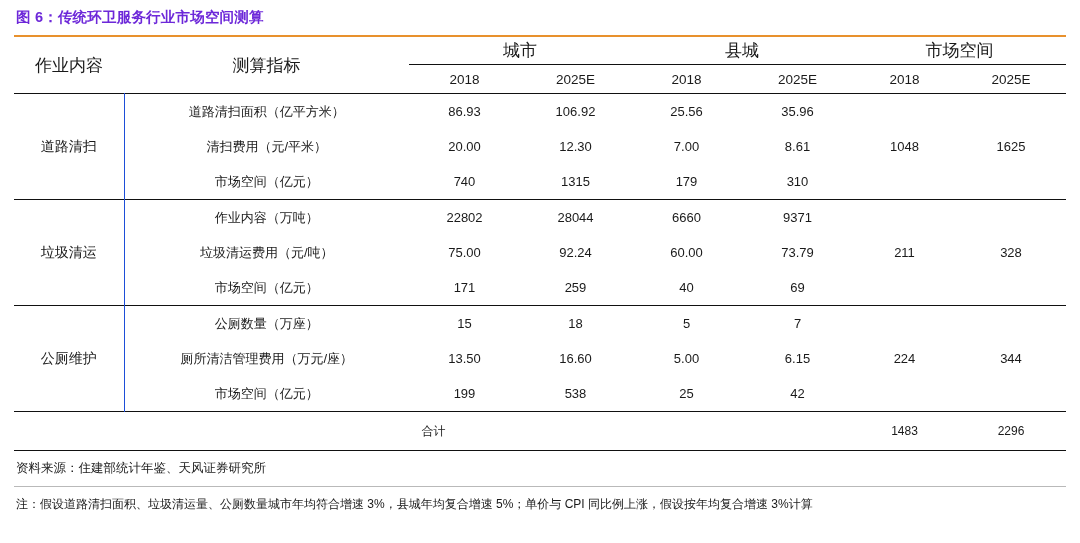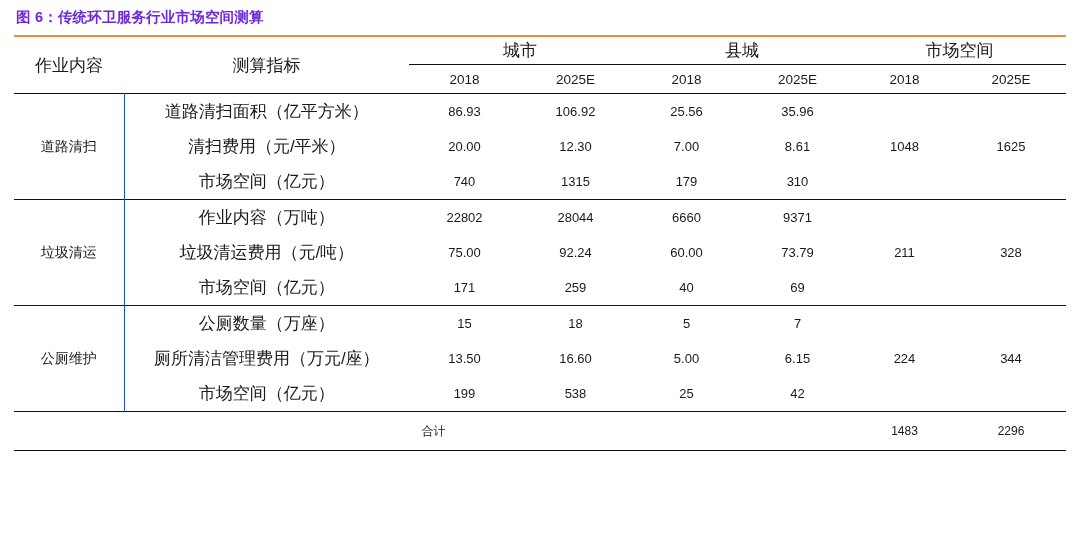--- a/index.html
+++ b/index.html
@@ -63,21 +63,21 @@
   }
   .thickline-bot { border-bottom: 1.6px solid #111; }
 
   .cell-cat {
     font-weight: bold;
     font-size: 14px;
     border-right: 1px solid #1d4ed8;
   }
   .cell-idx {
     text-align: center;
-    font-size: 17px;
+    font-size: 13px;
     padding-left: 4px;
   }
   .data-row td { height: 35px; }
   .total-row td {
     height: 38px;
     font-weight: bold;
     font-size: 12px;
   }
   .total-label {
     font-weight: bold;
@@ -220,14 +220,19 @@
     </tr>
 
     <tr class="total-row thickline-bot">
       <td colspan="6" class="total-label">合计</td>
       <td>1483</td>
       <td>2296</td>
     </tr>
   </tbody>
     </table>
 
+  <div class="footer">
+    <div class="src">资料来源：住建部统计年鉴、天风证券研究所</div>
+    <div class="foot-line"></div>
+    <div class="note">注：假设道路清扫面积、垃圾清运量、公厕数量城市年均符合增速 3%，县城年均复合增速 5%；单价与 CPI 同比例上涨，假设按年均复合增速 3%计算</div>
+  </div>
 
 </div>
 
 </body></html>

